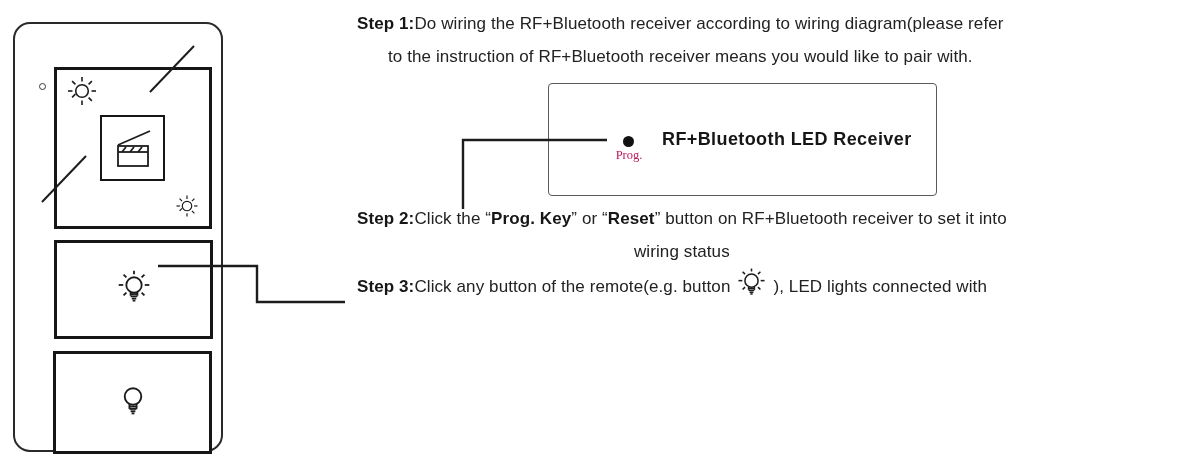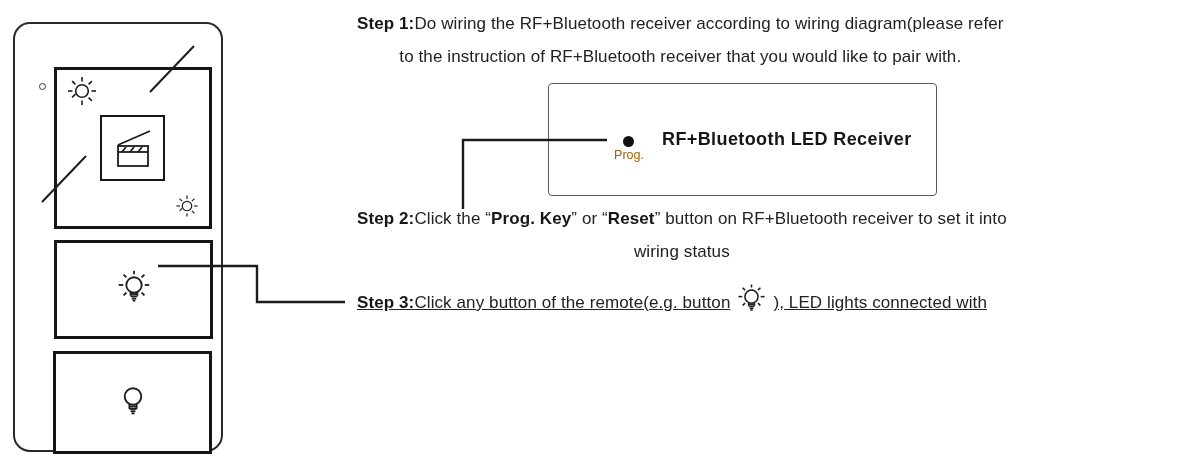--- a/index.html
+++ b/index.html
@@ -25,29 +25,29 @@
   .sun-lg { position:absolute; left:9px;  top:5px; }
   .sun-sm { position:absolute; left:118px; top:124px; }
   .icon-stroke { stroke:#1c1c1c; fill:none; stroke-width:1.6; }
 
   
   .receiver { position:absolute; left:548px; top:83px; width:389px; height:113px;
               border:1.5px solid #5a5a5a; border-radius:4px; background:#fff; }
   .dot    { position:absolute; left:74px; top:52px; width:11px; height:11px;
             background:#111; border-radius:50%; }
   .prog   { position:absolute; left:56px; top:64px; width:48px; text-align:center;
-            font-size:12.5px; color:#a16207; }
+            font-size:12.5px; color:#be185d;font-family:Liberation Serif, serif; }
   .rlabel { position:absolute; left:113px; top:45px; font-size:18px; font-weight:bold;
             letter-spacing:0.4px; color:#161616; white-space:nowrap; }
 
   
   .para { position:absolute; left:357px; font-size:17px; letter-spacing:0.1px; color:#222;text-align:center; }
   .ln   { height:33px; line-height:33px; white-space:nowrap; }
   .para b, .note b { font-weight:bold; color:#161616; }
-  #p1 { top:7px; } #p2 { top:202px; } #p3 { top:284px;text-decoration:underline; }
+  #p1 { top:7px; } #p2 { top:202px; } #p3 { top:268px; }
   .note { position:absolute; left:357px; top:371px; font-size:17.5px; font-weight:bold;
           line-height:33px; white-space:nowrap; color:#161616; }
   .inline-bulb { height:33px; width:29px; vertical-align:-9px; margin:0 7px; }
 
   
   .overlay { position:absolute; left:0; top:0; width:1180px; height:462px; pointer-events:none; }
   .overlay polyline, .overlay line { stroke:#1c1c1c; fill:none; }
 </style>
 </head>
 <body>
@@ -135,21 +135,21 @@
   </div>
 
   <div class="receiver">
     <span class="dot"></span>
     <span class="prog">Prog.</span>
     <span class="rlabel">RF+Bluetooth LED Receiver</span>
   </div>
 
   <div class="para" id="p1">
     <div class="ln"><b>Step 1:</b><span>Do wiring the RF+Bluetooth receiver according to wiring diagram(please refer</span></div>
-    <div class="ln"><span>to the instruction of RF+Bluetooth receiver that you would like to pair with.</span></div>
+    <div class="ln"><span>to the instruction of RF+Bluetooth receiver means you would like to pair with.</span></div>
   </div>
 
   <div class="para" id="p2">
     <div class="ln"><b>Step 2:</b><span>Click the “</span><b>Prog. Key</b><span>” or “</span><b>Reset</b><span>” button on RF+Bluetooth receiver to set it into</span></div>
     <div class="ln"><span>wiring status</span></div>
   </div>
 
   <div class="para" id="p3">
     <div class="ln"><b>Step 3:</b><span>Click any button of the remote(e.g. button</span><svg class="inline-bulb" viewBox="0 0 30 34">
         <g class="icon-stroke" stroke-width="1.7">

